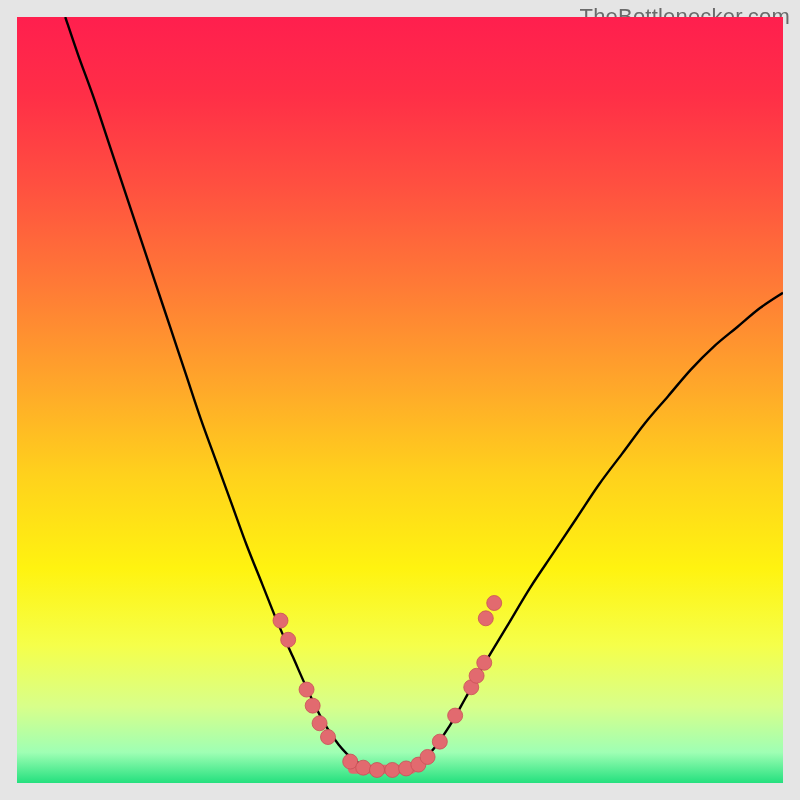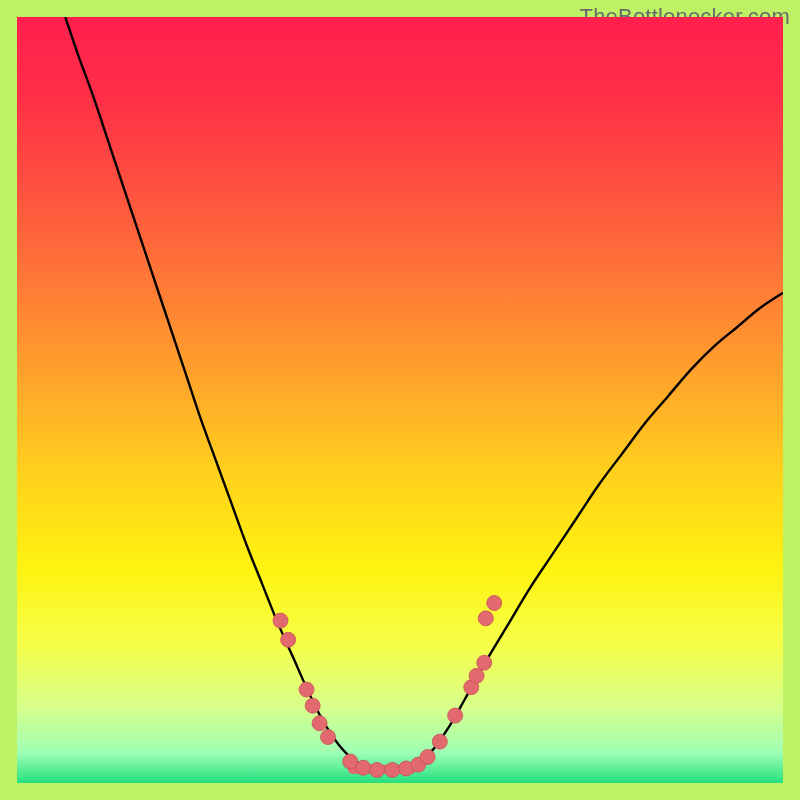--- a/index.html
+++ b/index.html
@@ -8,21 +8,21 @@
     width: 800px;
     height: 800px;
     overflow: hidden;
     background: #000;
     font-family: Arial, Helvetica, sans-serif;
   }
   .stage {
     position: relative;
     width: 800px;
     height: 800px;
-    background: #bef264;
+    background: #e5e5e5;
   }
   .plot {
     position: absolute;
     left: 17px;
     top: 17px;
     width: 766px;
     height: 766px;
     overflow: hidden;
   }
   .watermark {

